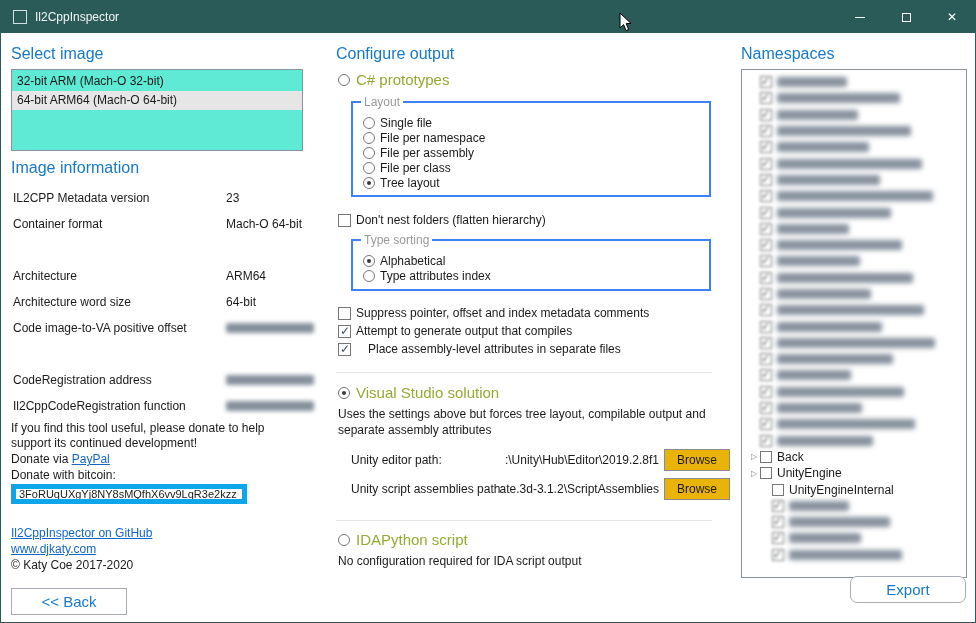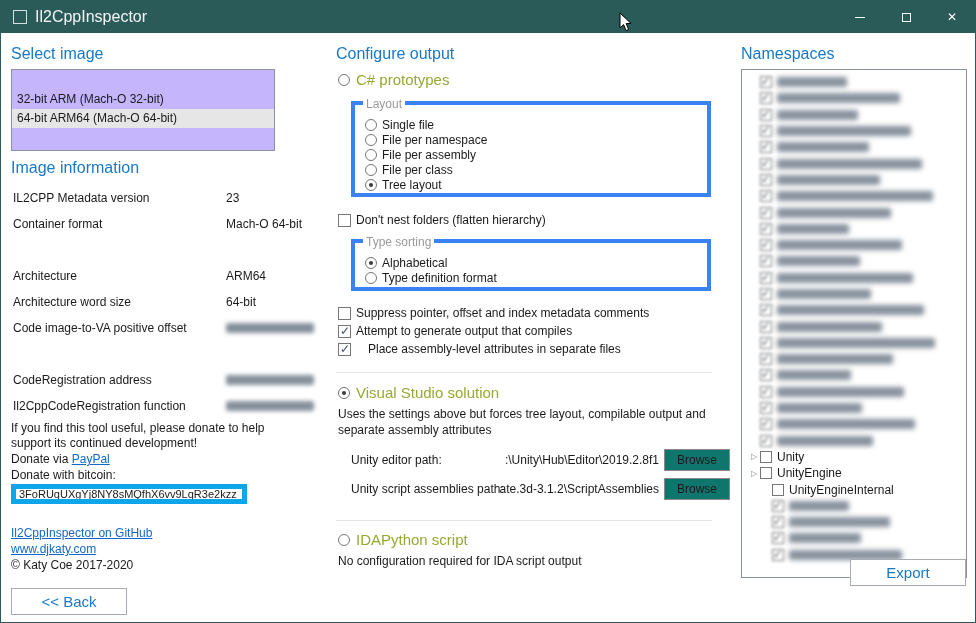--- a/index.html
+++ b/index.html
@@ -3,74 +3,74 @@
 <meta charset="utf-8">
 <style>
   * { margin:0; padding:0; box-sizing:border-box; }
   html,body { width:976px; height:623px; }
   body { font-family:"Liberation Sans", sans-serif; font-size:12px; color:#1a1a1a; background:#fff; }
   .window { position:relative; width:976px; height:623px; background:#fff; border:1px solid #2b5b59; overflow:hidden; }
 
   
   .titlebar { position:absolute; left:0; top:0; width:100%; height:32px; background:#2b5b59; display:flex; align-items:center; color:#fff; }
   .app-icon { width:14px; height:14px; border:1.5px solid #cfe3e2; margin:0 8px 0 12px; }
-  .title-text { font-size:16px; color:#f2f6f6; }
+  .title-text { font-size:12px; color:#f2f6f6; }
   .win-controls { position:absolute; right:0; top:0; height:32px; display:flex; }
   .win-btn { width:46px; height:32px; display:flex; align-items:center; justify-content:center; color:#fff; }
   .glyph-min { width:10px; height:1px; background:#fff; display:block; }
   .glyph-max { width:9px; height:9px; border:1px solid #fff; display:block; }
   .glyph-close { font-size:12px; line-height:1; }
   .cursor { position:absolute; left:618px; top:11px; z-index:50; pointer-events:none; }
 
   
   .h-blue { position:absolute; color:#1779c8; font-size:16px; }
   .h-green { color:#94aa33; font-size:15px; }
   .link { color:#1367c8; text-decoration:underline; cursor:pointer; }
 
   .radio { width:12px; height:12px; border:1px solid #767676; border-radius:50%; background:#fff; position:relative; flex:none; }
   .radio.sel::after { content:""; position:absolute; inset:3px; border-radius:50%; background:#3a3a3a; }
   .cbx { width:13px; height:13px; border:1px solid #767676; background:#fff; position:relative; flex:none; }
   .cbx.checked::after { content:"\2713"; position:absolute; top:-2px; left:1px; font-size:12px; color:#47525e; }
 
   .blur-bar { display:inline-block; height:10px; background:#86909c; border-radius:2px; filter:blur(2px); }
 
   
-  .listbox { position:absolute; left:10px; top:68px; width:264px; height:82px; border:1px solid #8a939b; background:#c4b5fd; padding-top:20px; }
+  .listbox { position:absolute; left:10px; top:68px; width:292px; height:82px; border:1px solid #8a939b; background:#5eead4; padding-top:2px; }
   .list-item { height:19px; line-height:19px; padding-left:5px; white-space:nowrap; }
   .list-item.selected { background:#e6e6e6; }
 
   .info-row { position:absolute; left:12px; width:292px; height:16px; }
   .info-label { position:absolute; left:0; top:0; }
   .info-value { position:absolute; left:213px; top:0; white-space:nowrap; }
   .info-redacted { position:absolute; left:213px; top:2px; width:88px; }
 
   .donate-text { position:absolute; left:10px; top:420px; width:292px; line-height:15px; }
   .donate-line2 { position:absolute; left:10px; top:451px; }
   .donate-line3 { position:absolute; left:10px; top:467px; }
   .bitcoin-input { position:absolute; left:10px; top:483px; width:236px; height:20px; border:5px solid #0ea5e9; font-family:"Liberation Sans", sans-serif; font-size:11px; padding:0 3px; color:#1a1a1a; }
   .link-github { position:absolute; left:10px; top:525px; }
   .link-site { position:absolute; left:10px; top:541px; }
   .copyright { position:absolute; left:10px; top:557px; }
 
   .btn-big { position:absolute; width:116px; height:27px; background:#fff; border:1px solid #a6acb2; color:#1779c8; font-size:15px; display:flex; align-items:center; justify-content:center; cursor:pointer; }
   .btn-back { left:10px; top:587px; }
-  .btn-export { left:849px; top:558px; }
+  .btn-export { left:849px; top:575px;border-radius:7px; }
 
   
   .opt-head { position:absolute; left:337px; display:flex; align-items:center; gap:6px; }
-  .groupbox { position:absolute; left:350px; width:360px; border:4px solid #3b82f6; }
+  .groupbox { position:absolute; left:350px; width:360px; border:2px solid #3b82f6; }
   .groupbox-label { position:absolute; top:-8px; left:8px; background:#fff; padding:0 3px; color:#9a9a9a; font-size:12px; }
   .opt-row { height:15px; display:flex; align-items:center; gap:5px; padding-left:10px; font-size:12px; }
   .gb-inner { padding-top:12px; padding-bottom:16px; }
   .chk-row { position:absolute; left:337px; display:flex; align-items:center; gap:5px; font-size:12px; }
   .sep { position:absolute; left:335px; width:376px; height:1px; background:#e4e4e4; }
   .desc { position:absolute; left:337px; width:392px; line-height:16px; }
   .path-label { position:absolute; font-size:12px; }
   .path-value { position:absolute; white-space:nowrap; overflow:hidden; text-align:right; }
-  .btn-browse { position:absolute; width:66px; height:22px; background:#0f766e; border:1px solid #8a8a8a; font-size:12px; display:flex; align-items:center; justify-content:center; cursor:pointer; }
+  .btn-browse { position:absolute; width:66px; height:22px; background:#eab308; border:1px solid #8a8a8a; font-size:12px; display:flex; align-items:center; justify-content:center; cursor:pointer; }
 
   
   .ns-panel { position:absolute; left:740px; top:68px; width:226px; height:509px; border:1px solid #8a939b; padding:4px 4px 0 6px; overflow:hidden; }
   .ns-row { height:16.3px; display:flex; align-items:center; padding-left:12px; }
   .ns-row.has-exp { padding-left:0; }
   .ns-row.indented { padding-left:24px; }
   .ns-row.blurred { filter:blur(1.6px); }
   .expander { width:12px; text-align:center; font-size:8px; color:#8a8a8a; flex:none; cursor:pointer; }
   .tree-cbx { width:12px; height:12px; border:1px solid #767676; background:#fff; position:relative; flex:none; margin-right:5px; }
   .tree-cbx.checked::after { content:"\2713"; position:absolute; top:-2px; left:0; font-size:11px; color:#3c4650; }
@@ -191,21 +191,21 @@
 
   <div class="groupbox" style="top:238px; height:52px;">
     <span class="groupbox-label">Type sorting</span>
     <div class="gb-inner">
       <div class="opt-row">
         <span class="radio sel"></span>
         <span>Alphabetical</span>
       </div>
       <div class="opt-row">
         <span class="radio"></span>
-        <span>Type definition format</span>
+        <span>Type attributes index</span>
       </div>
     </div>
   </div>
 
   <div class="chk-row" style="top:305px;text-align:center;">
     <span class="cbx"></span>
     <span>Suppress pointer, offset and index metadata comments</span>
   </div>
   <div class="chk-row" style="top:323px;">
     <span class="cbx checked"></span>
@@ -335,21 +335,21 @@
         </div>
         <div class="ns-row blurred">
           <span class="tree-cbx checked"></span>
           <span class="blur-bar" style="width:96px"></span>
         </div>
       </div>
 
     <div class="ns-row has-exp">
       <span class="expander">▷</span>
       <span class="tree-cbx"></span>
-      <span class="ns-label">Unity</span>
+      <span class="ns-label">Back</span>
     </div>
     <div class="ns-row has-exp">
       <span class="expander">▷</span>
       <span class="tree-cbx"></span>
       <span class="ns-label">UnityEngine</span>
     </div>
     <div class="ns-row indented">
       <span class="tree-cbx"></span>
       <span class="ns-label">UnityEngineInternal</span>
     </div>

